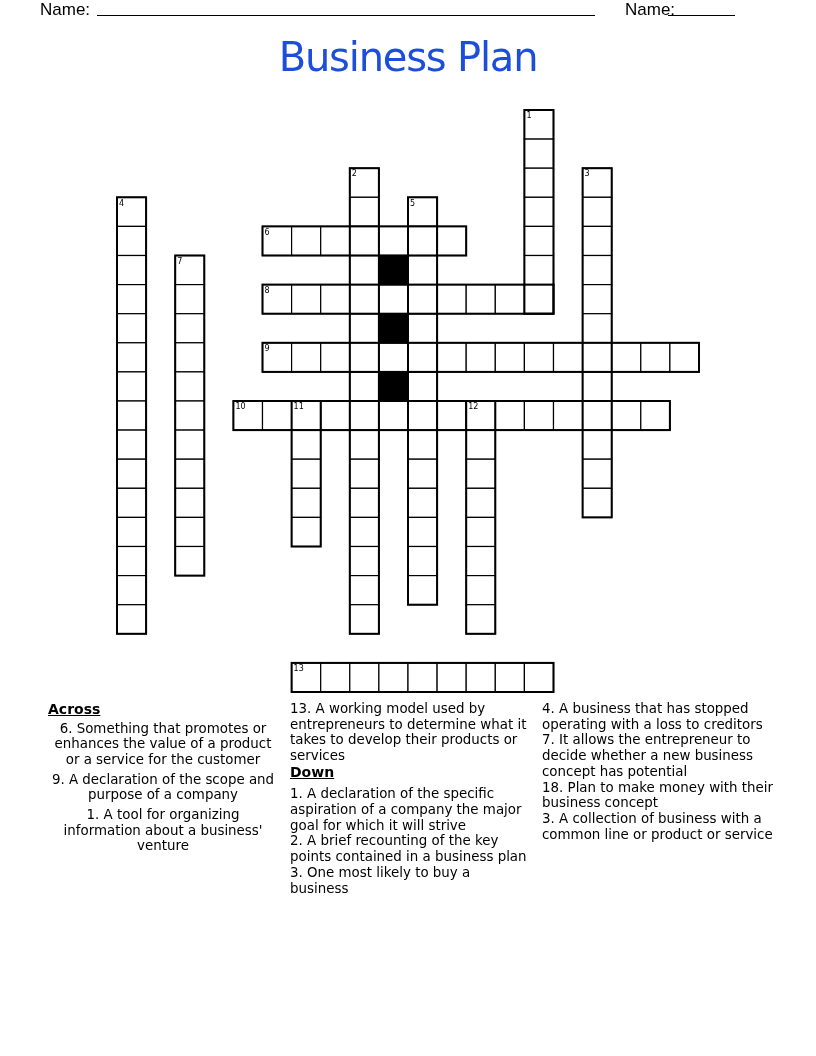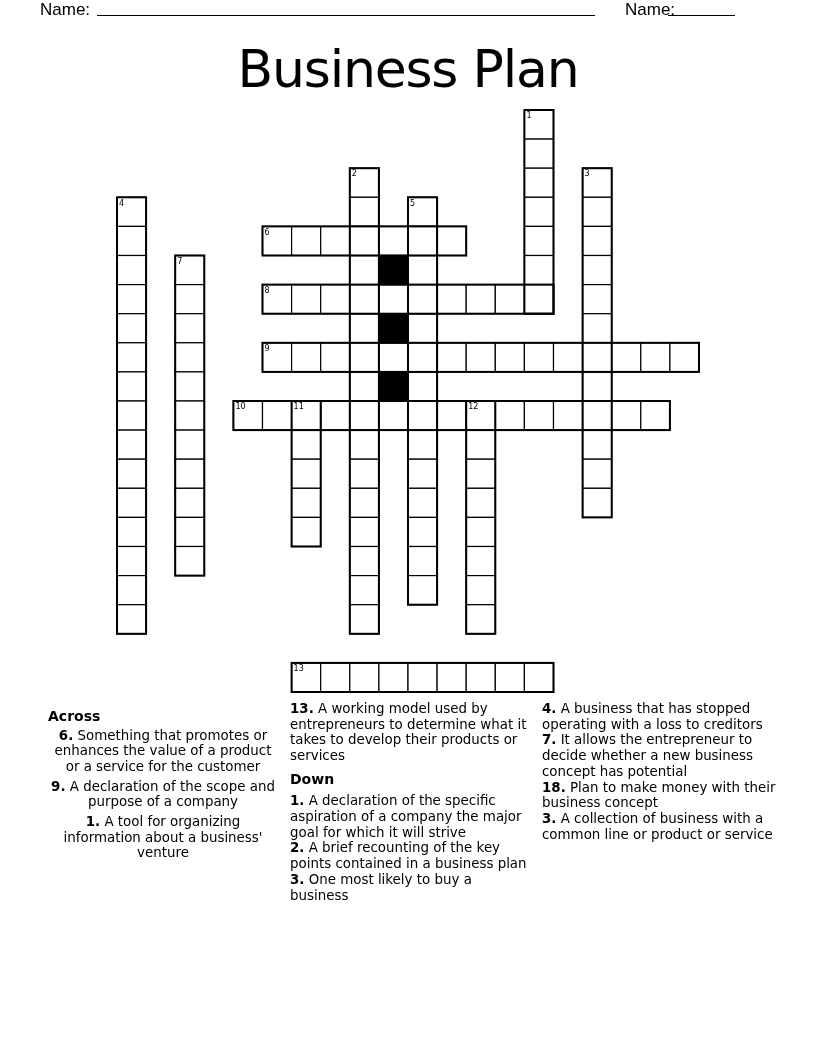--- a/index.html
+++ b/index.html
@@ -9,34 +9,34 @@
   
   .toplabel{position:absolute;top:0;font-family:"Liberation Sans",sans-serif;
             font-size:17px;line-height:19px;color:#000;white-space:nowrap;}
   .name-label{left:40px;}
   .date-label{left:625px;}
   .blankline{position:absolute;height:0;border-top:1.8px solid #000;}
   .name-line{left:97px;top:15px;width:498px;}
   .date-line{left:668px;top:15px;width:67px;}
 
   
-  .title{position:absolute;left:0;right:0;top:31px;margin:12px;text-align:center;
-         font-size:52px;line-height:52px;font-weight:500;letter-spacing:-1.2px;color:#000000;}
+  .title{position:absolute;left:0;right:0;top:31px;margin:0;text-align:center;
+         font-size:40px;line-height:52px;font-weight:500;letter-spacing:-1.2px;color:#1d4ed8;}
 
   
   svg.grid{position:absolute;left:0;top:0;}
 
   
   .clue-col{position:absolute;top:701px;font-size:13.4px;line-height:15.7px;color:#000;}
   .col0{left:48px;width:230px;}
   .col1{left:290px;width:240px;}
   .col2{left:542px;width:243px;}
   .clue{margin:0;}
-  .clue b{font-weight:bold;}
-  .clue-header{font-weight:bold;font-size:14px;line-height:16.5px;margin-top:7px;}
+  .clue b{font-weight:normal;}
+  .clue-header{font-weight:bold;text-decoration:underline;font-size:14px;line-height:16.5px;}
   .col0 .clue{margin-bottom:4px;text-align:center;}
   .col0 .clue-header{margin-bottom:3px;}
   .col1 .clue-header{margin-bottom:6px;}
 </style>
 </head>
 <body>
 
 <div class="page">
 
   <span class="toplabel name-label">Name:</span>

